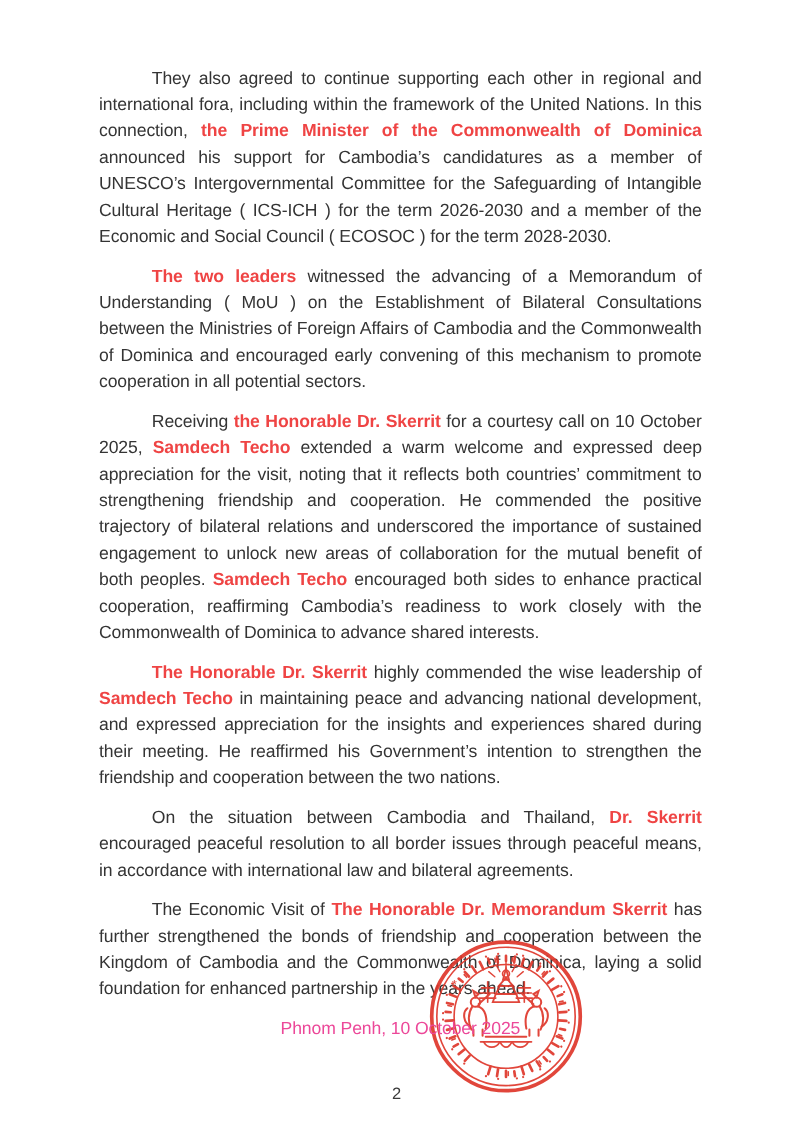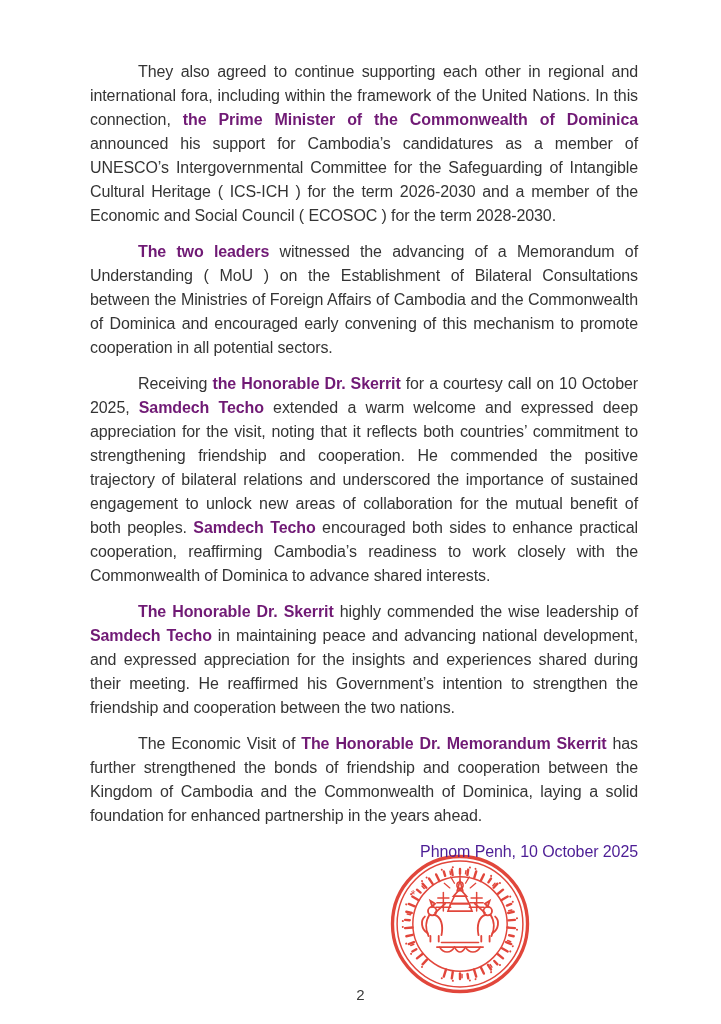--- a/index.html
+++ b/index.html
@@ -25,26 +25,26 @@
     line-height: 24px;
     letter-spacing: -0.1px;
   }
   .content p {
     margin: 0 0 12px 0;
     text-align: justify;
     text-indent: 48px;
   }
   .content p b {
     font-weight: bold;
-    color: #701a75;
+    color: #ef4444;
   }
   .date-line {
     margin-top: 2px;
-    text-align: right;
-    color: #4c1d95;
+    text-align: center;
+    color: #ec4899;
     position: relative;
     z-index: 3;
   }
   .stamp {
     position: absolute;
     left: 386px;
     top: 850px;
     width: 148px;
     height: 148px;
     z-index: 2;
@@ -64,20 +64,21 @@
 <body>
 
 <div class="page">
 
   <main class="content">
     <div id="paragraphs">
         <p><span>They also agreed to continue supporting each other in regional and international fora, including within the framework of the United Nations. In this connection, </span><b>the Prime Minister of the Commonwealth of Dominica</b><span> announced his support for Cambodia’s candidatures as a member of UNESCO’s Intergovernmental Committee for the Safeguarding of Intangible Cultural Heritage ( ICS-ICH ) for the term 2026-2030 and a member of the Economic and Social Council ( ECOSOC ) for the term 2028-2030.</span></p>
         <p><b>The two leaders</b><span> witnessed the advancing of a Memorandum of Understanding ( MoU ) on the Establishment of Bilateral Consultations between the Ministries of Foreign Affairs of Cambodia and the Commonwealth of Dominica and encouraged early convening of this mechanism to promote cooperation in all potential sectors.</span></p>
         <p><span>Receiving </span><b>the Honorable Dr. Skerrit</b><span> for a courtesy call on 10 October 2025, </span><b>Samdech Techo</b><span> extended a warm welcome and expressed deep appreciation for the visit, noting that it reflects both countries’ commitment to strengthening friendship and cooperation. He commended the positive trajectory of bilateral relations and underscored the importance of sustained engagement to unlock new areas of collaboration for the mutual benefit of both peoples. </span><b>Samdech Techo</b><span> encouraged both sides to enhance practical cooperation, reaffirming Cambodia’s readiness to work closely with the Commonwealth of Dominica to advance shared interests.</span></p>
         <p><b>The Honorable Dr. Skerrit</b><span> highly commended the wise leadership of </span><b>Samdech Techo</b><span> in maintaining peace and advancing national development, and expressed appreciation for the insights and experiences shared during their meeting. He reaffirmed his Government’s intention to strengthen the friendship and cooperation between the two nations.</span></p>
+        <p><span>On the situation between Cambodia and Thailand, </span><b>Dr. Skerrit</b><span> encouraged peaceful resolution to all border issues through peaceful means, in accordance with international law and bilateral agreements.</span></p>
         <p><span>The Economic Visit of </span><b>The Honorable Dr. Memorandum Skerrit</b><span> has further strengthened the bonds of friendship and cooperation between the Kingdom of Cambodia and the Commonwealth of Dominica, laying a solid foundation for enhanced partnership in the years ahead.</span></p>
       </div>
     <div class="date-line">Phnom Penh, 10 October 2025</div>
   </main>
 
   <div class="stamp">
     <svg id="stamp-svg" viewBox="0 0 160 160" width="148" height="148">
       <g id="seal-root" fill="none" stroke-linecap="round" stroke="#df372b">
         <circle cx="80" cy="80" r="73" stroke-width="3.6"></circle>
         <circle cx="80" cy="80" r="68" stroke-width="1.6"></circle>

